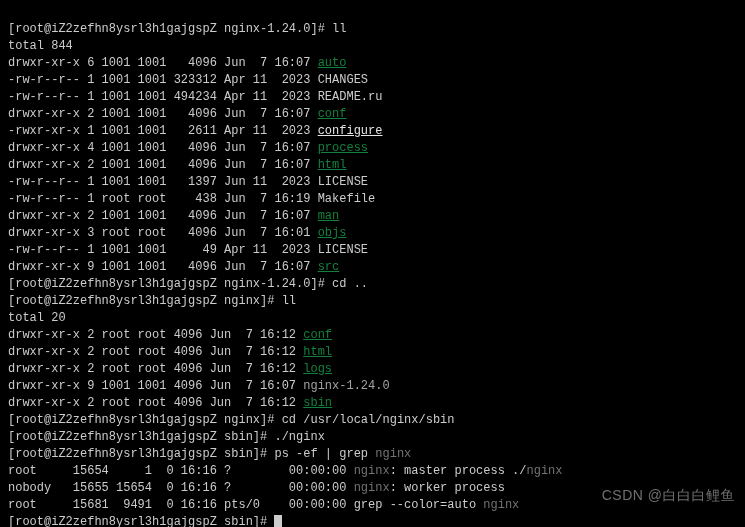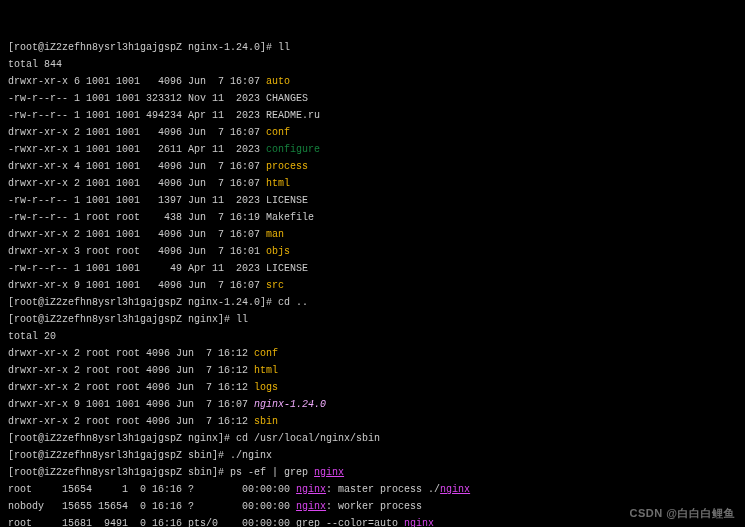--- a/index.html
+++ b/index.html
@@ -8,54 +8,53 @@
     background: #1e1e1e;
     width: 745px;
     height: 527px;
     overflow: hidden;
     position: relative;
   }
   .terminal {
     background: #000;
     color: #ccc;
     font-family: Consolas, "Courier New", monospace;
-    font-size: 10px;
+    font-size: 12px;
     line-height: 17px;
-    padding: 22px 8px;
+    padding: 4px 8px;
     white-space: pre;
     width: 745px;
     height: 527px;
     box-sizing: border-box;
   }
   .w  { color: #cccccc; }
-  .bl { color: #eab308; }
-  .cy { color: #f0abfc; font-style: italic; }
-  .gr { color: #15803d; }
-  .rd { color: #d946ef; text-decoration: underline; }
+  .bl { color: #15803d; text-decoration: underline; }
+  .cy { color: #a3a3a3; }
+  .gr { color: #e5e5e5; text-decoration: underline; }
+  .rd { color: #737373; }
   .prompt { color: #ccc; }
   .watermark {
     position: absolute;
     right: 10px;
-    bottom: 6px;
+    bottom: 22px;
     color: rgba(200,200,200,0.55);
     font-family: sans-serif;
-    font-size: 11px;
+    font-size: 14px;
     letter-spacing: 0.5px;
     pointer-events: none;
-    font-weight: bold;
   }
 </style>
 </head>
 <body>
 
 <div class="terminal">
 <span class="prompt"><span>[root@iZ2zefhn8ysrl3h1gajgspZ nginx-1.24.0]# </span></span><span class="w">ll</span>
 <span class="w">total 844</span>
 <div id="ls1"><span class="w">drwxr-xr-x 6 1001 1001   4096 Jun  7 16:07 </span><span class="bl">auto</span>
-<span class="w">-rw-r--r-- 1 1001 1001 323312 Nov 11  2023 </span><span class="w">CHANGES</span>
+<span class="w">-rw-r--r-- 1 1001 1001 323312 Apr 11  2023 </span><span class="w">CHANGES</span>
 <span class="w">-rw-r--r-- 1 1001 1001 494234 Apr 11  2023 </span><span class="w">README.ru</span>
 <span class="w">drwxr-xr-x 2 1001 1001   4096 Jun  7 16:07 </span><span class="bl">conf</span>
 <span class="w">-rwxr-xr-x 1 1001 1001   2611 Apr 11  2023 </span><span class="gr">configure</span>
 <span class="w">drwxr-xr-x 4 1001 1001   4096 Jun  7 16:07 </span><span class="bl">process</span>
 <span class="w">drwxr-xr-x 2 1001 1001   4096 Jun  7 16:07 </span><span class="bl">html</span>
 <span class="w">-rw-r--r-- 1 1001 1001   1397 Jun 11  2023 </span><span class="w">LICENSE</span>
 <span class="w">-rw-r--r-- 1 root root    438 Jun  7 16:19 </span><span class="w">Makefile</span>
 <span class="w">drwxr-xr-x 2 1001 1001   4096 Jun  7 16:07 </span><span class="bl">man</span>
 <span class="w">drwxr-xr-x 3 root root   4096 Jun  7 16:01 </span><span class="bl">objs</span>
 <span class="w">-rw-r--r-- 1 1001 1001     49 Apr 11  2023 </span><span class="w">LICENSE</span>

